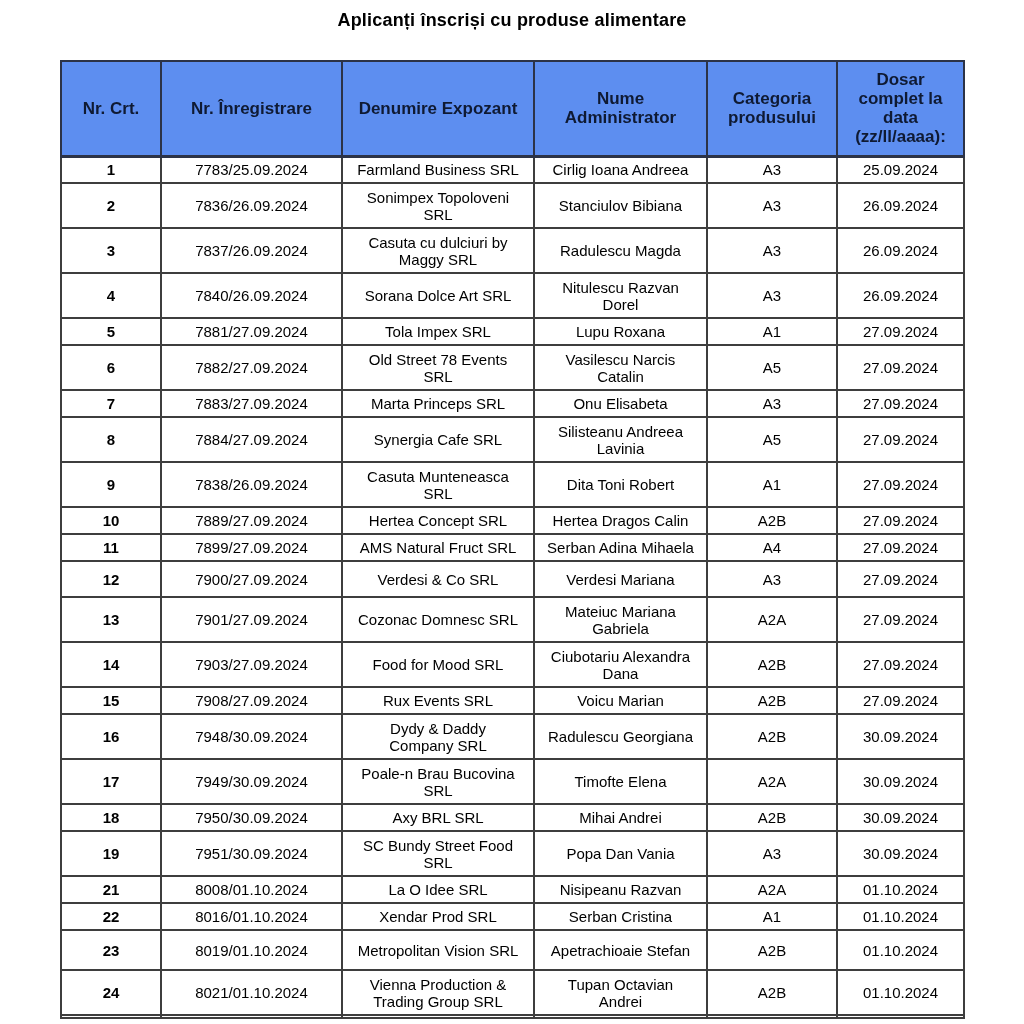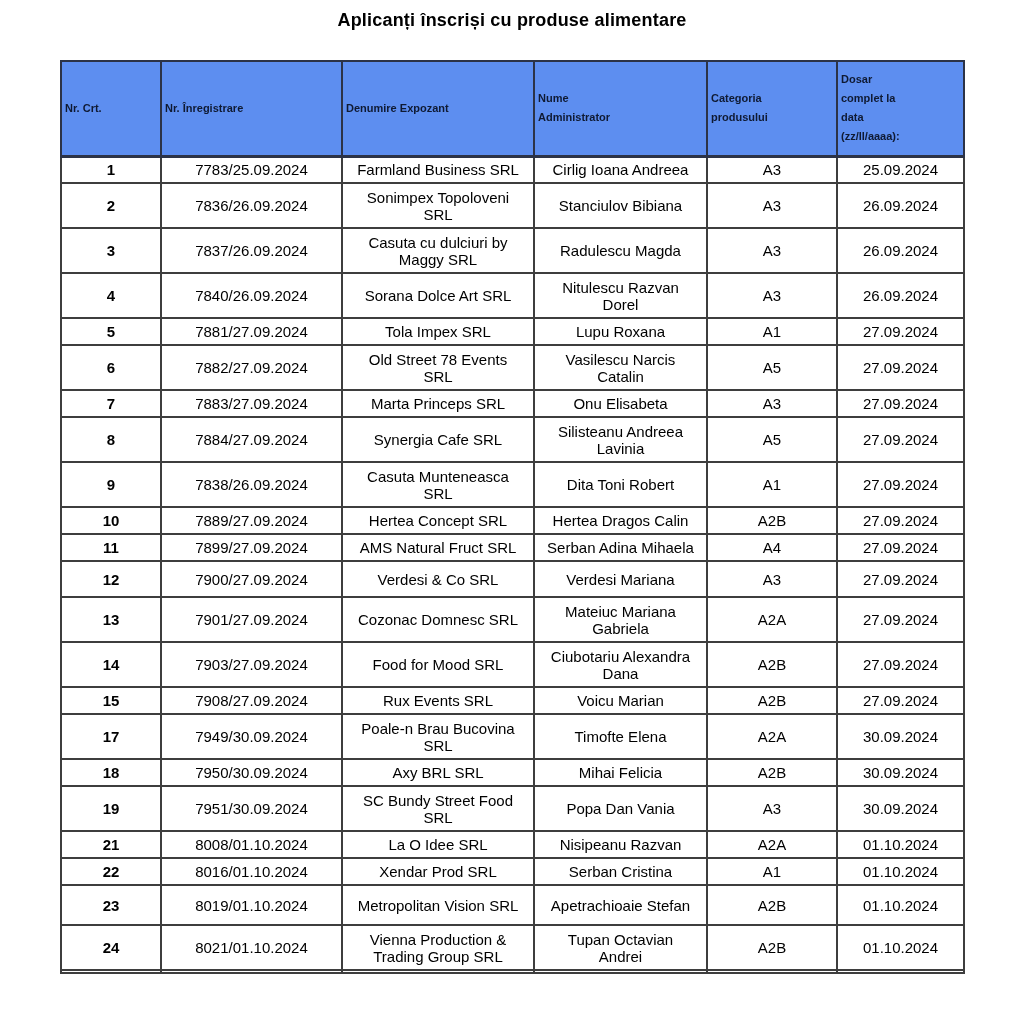--- a/index.html
+++ b/index.html
@@ -28,24 +28,24 @@
   table.reg-table{
     position:absolute;
     left:60px;top:60px;
     width:903px;
     border-collapse:collapse;
     table-layout:fixed;
   }
   .reg-table th{
     background:var(--header-bg);
     color:var(--header-text);
-    font-size:11px;
+    font-size:17px;
     line-height:19px;
     font-weight:bold;
-    text-align:left;
+    text-align:center;
     vertical-align:middle;
     border:2px solid var(--header-border);
     border-bottom:3px solid var(--header-border);
     white-space:pre-line;
     padding:2px 3px;
     height:95px;
   }
   .reg-table td{
     border:2px solid var(--border);
     font-size:15px;
@@ -212,33 +212,42 @@
       </tr>
       <tr style="height: 27px;">
         <td class="num">15</td>
         <td>7908/27.09.2024</td>
         <td>Rux Events SRL</td>
         <td>Voicu Marian</td>
         <td>A2B</td>
         <td>27.09.2024</td>
       </tr>
       <tr style="height: 45px;">
+        <td class="num">16</td>
+        <td>7948/30.09.2024</td>
+        <td>Dydy &amp; Daddy
+Company SRL</td>
+        <td>Radulescu Georgiana</td>
+        <td>A2B</td>
+        <td>30.09.2024</td>
+      </tr>
+      <tr style="height: 45px;">
         <td class="num">17</td>
         <td>7949/30.09.2024</td>
         <td>Poale-n Brau Bucovina
 SRL</td>
         <td>Timofte Elena</td>
         <td>A2A</td>
         <td>30.09.2024</td>
       </tr>
       <tr style="height: 27px; margin-left: 48px;">
         <td class="num">18</td>
         <td>7950/30.09.2024</td>
         <td>Axy BRL SRL</td>
-        <td>Mihai Felicia</td>
+        <td>Mihai Andrei</td>
         <td>A2B</td>
         <td>30.09.2024</td>
       </tr>
       <tr style="height: 45px;">
         <td class="num">19</td>
         <td>7951/30.09.2024</td>
         <td>SC Bundy Street Food
 SRL</td>
         <td>Popa Dan Vania</td>
         <td>A3</td>

